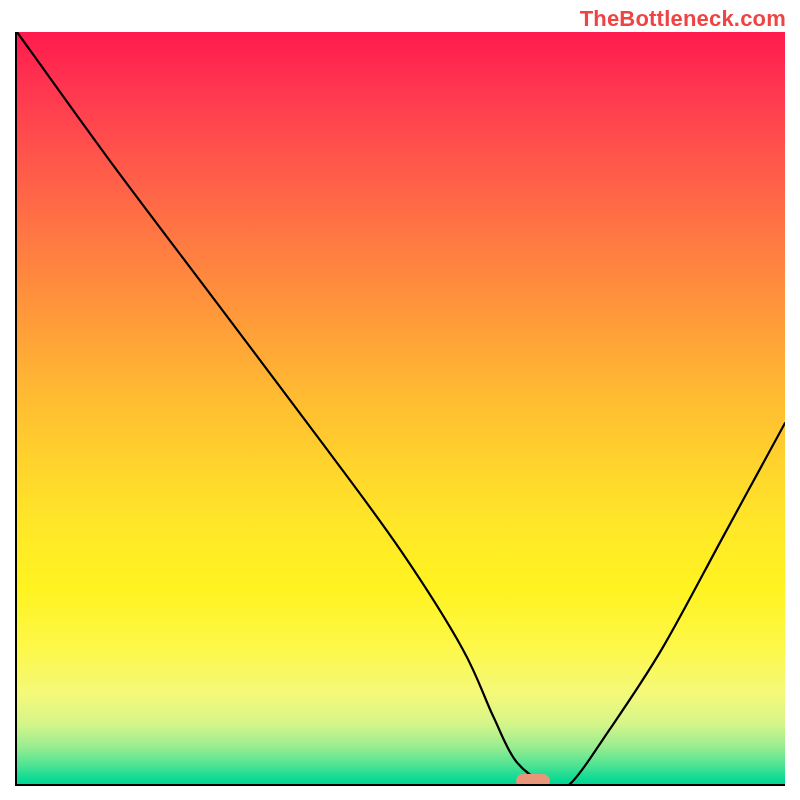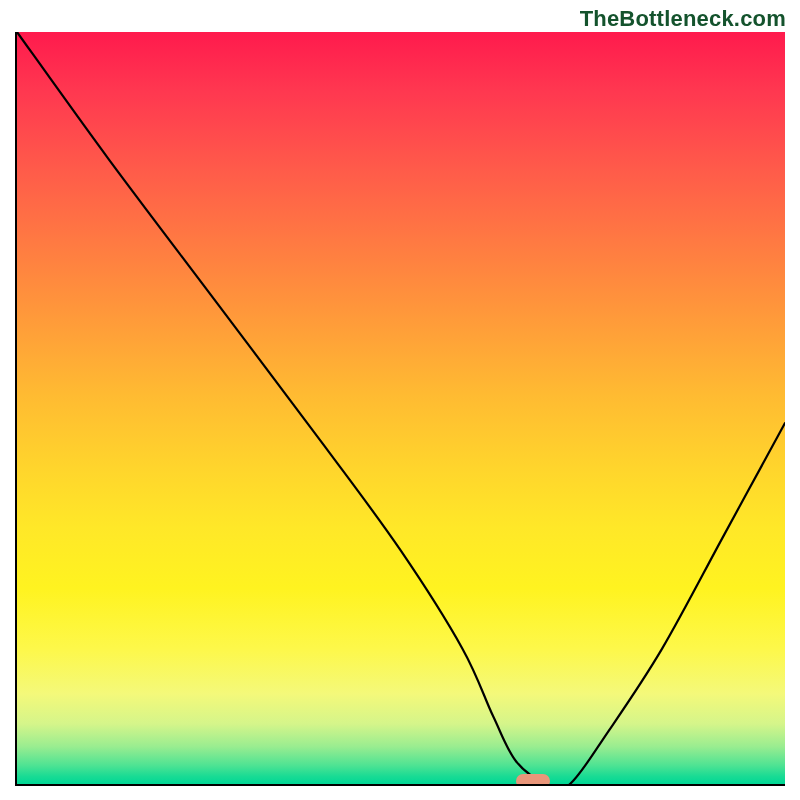--- a/index.html
+++ b/index.html
@@ -47,21 +47,21 @@
     width: 100%;
     height: 100%;
   }
   .watermark {
     position: absolute;
     top: 6px;
     right: 14px;
     font-family: Arial, Helvetica, sans-serif;
     font-size: 22px;
     font-weight: bold;
-    color: #14532d;
+    color: #ef4444;
     letter-spacing: 0.2px;
   }
   .marker {
     position: absolute;
     width: 34px;
     height: 14px;
     background: #e9967a;
     border-radius: 7px;
   }
 </style>

